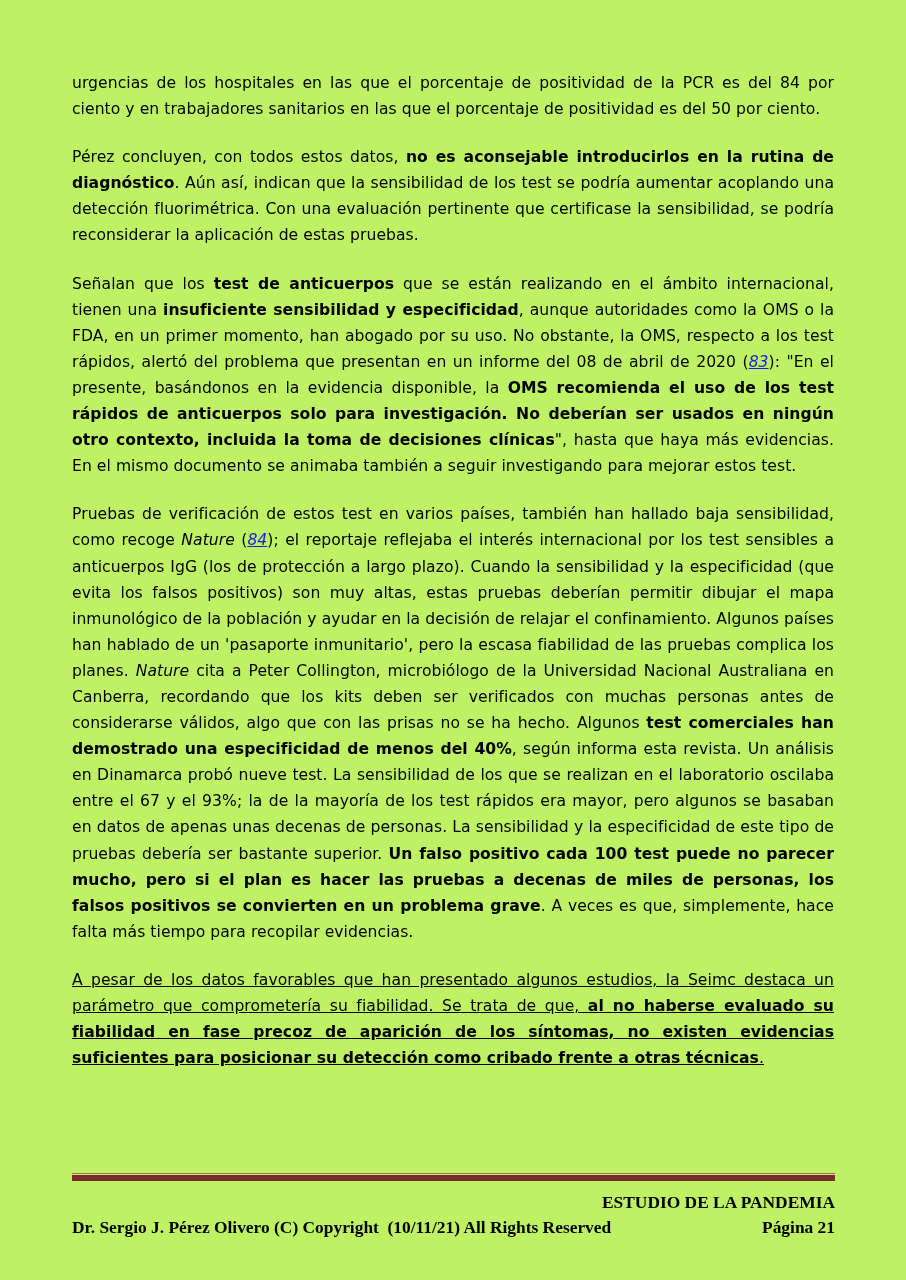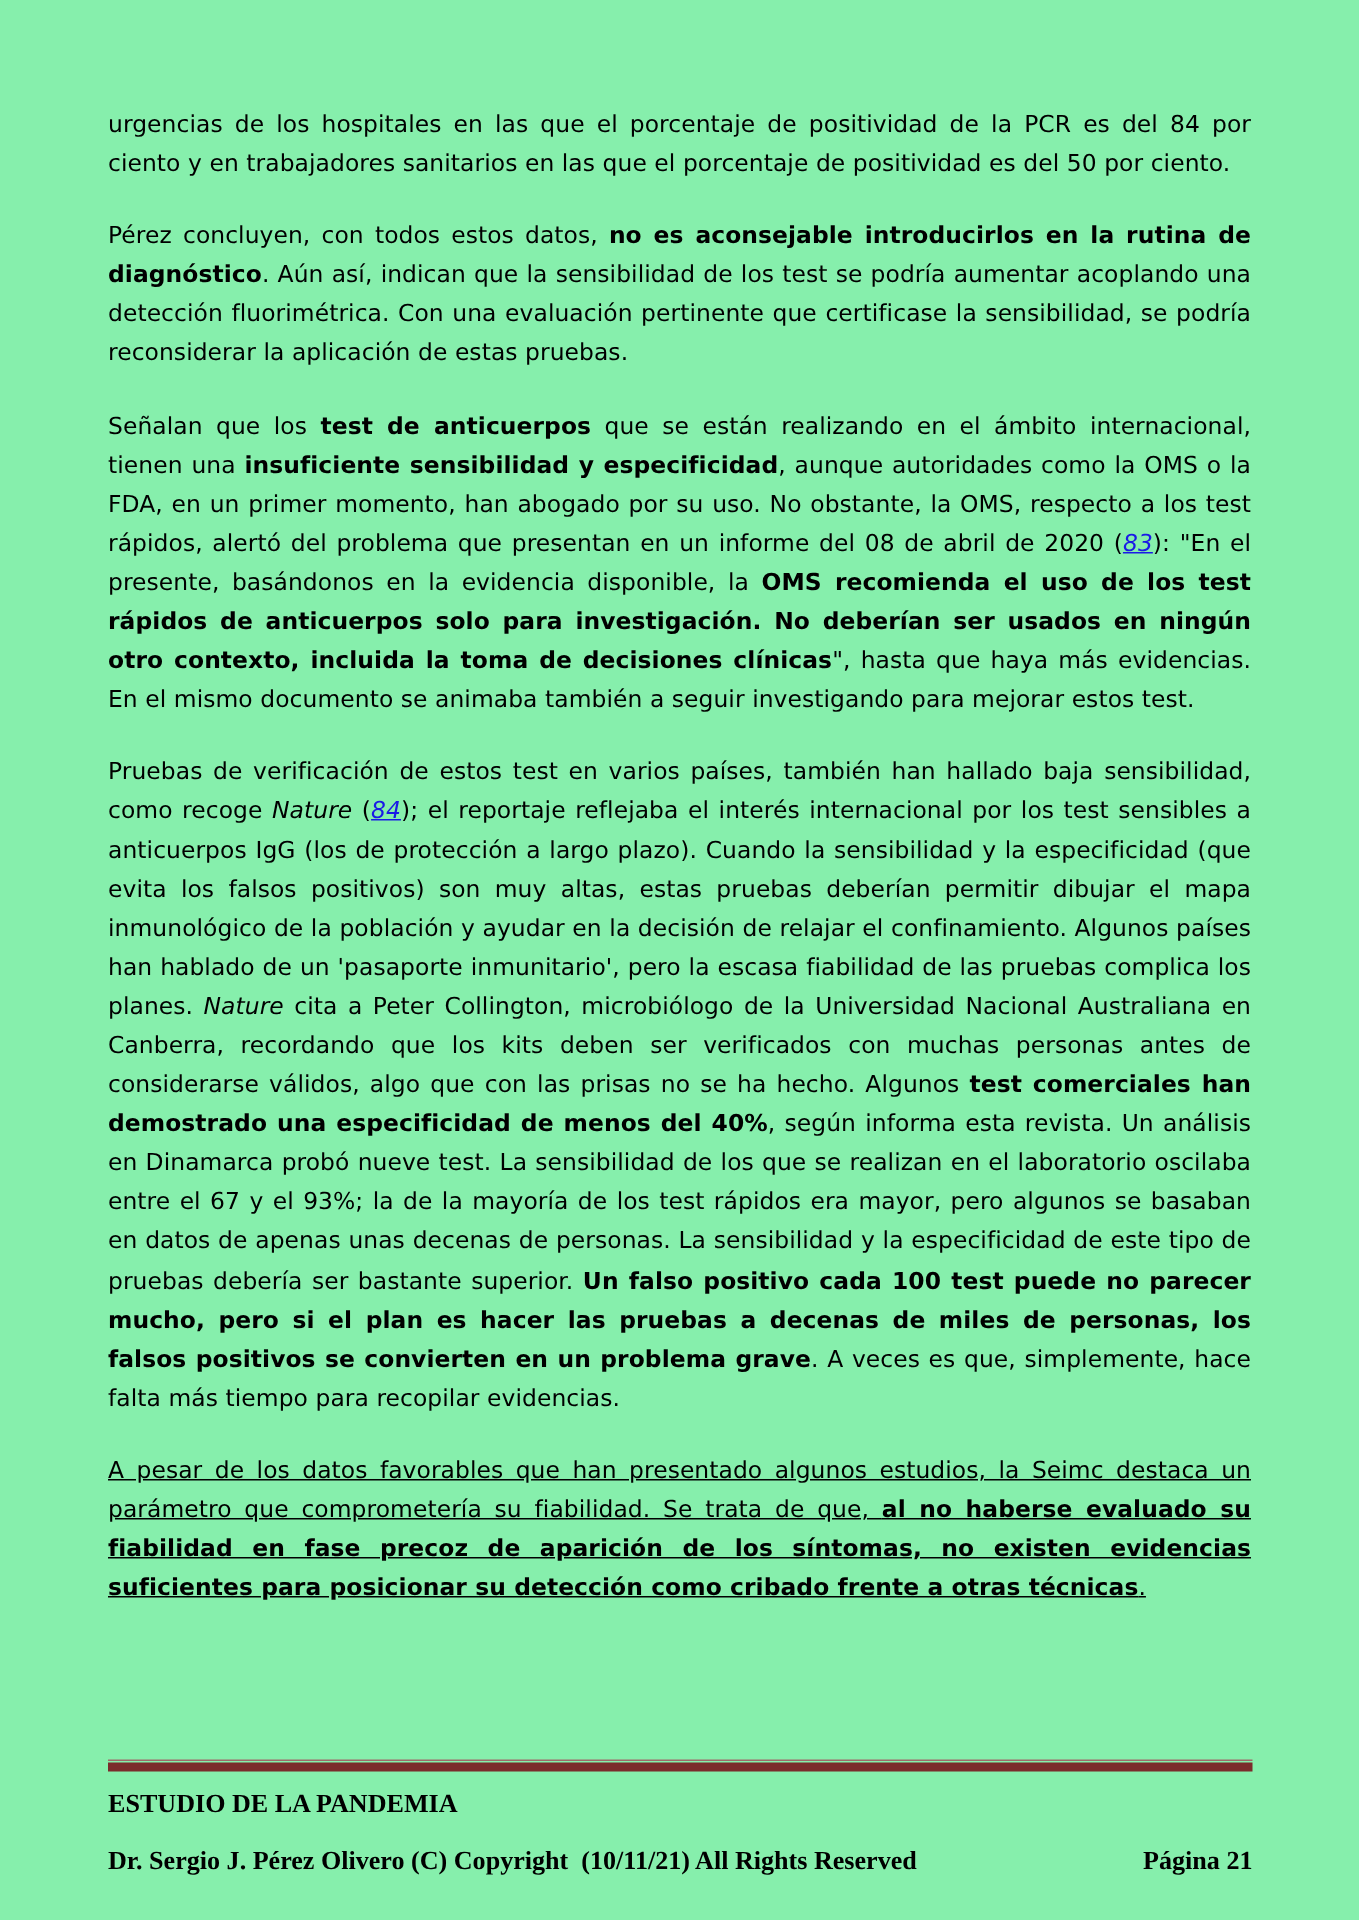--- a/index.html
+++ b/index.html
@@ -15,21 +15,21 @@
     font-family: "DejaVu Sans", sans-serif;
     color: #000000;
     overflow: hidden;
   }
 
   .page {
     position: absolute;
     left: 0; top: 0;
     width: 906px;
     height: 1280px;
-    background: #86efac;
+    background: #bef264;
   }
 
   .content {
     position: absolute;
     left: 72px;
     top: 70px;
     width: 762px;
   }
 
   p.para {
@@ -53,20 +53,21 @@
     text-decoration: underline;
     font-style: italic;
   }
 
   
   .footer {
     position: absolute;
     left: 72px;
     top: 1173px;
     width: 763px;
+    text-align: right;
   }
   .footer-rule {
     width: 100%;
     height: 8px;
     border-top: 1.5px solid #a06a6a;
     border-bottom: 6px solid #7b2b2b;
     box-sizing: border-box;
     margin-bottom: 9px;
   }
   .footer-lines {
@@ -77,21 +78,21 @@
     color: #000000;
   }
   .footer-row {
     display: flex;
     justify-content: space-between;
     align-items: baseline;
     width: 100%;
   }
   .footer-title { display: block; }
   .footer-copy { white-space: pre; }
-  .footer-page { white-space: pre; margin-top: 13px; }
+  .footer-page { white-space: pre; }
 </style>
 </head>
 <body>
 
 <div class="page">
 
   <div class="content">
 
     <p class="para"><span>urgencias de los hospitales en las que el porcentaje de positividad de la PCR es del 84 por ciento y en trabajadores sanitarios en las que el porcentaje de positividad es del 50 por ciento.</span></p>
 

